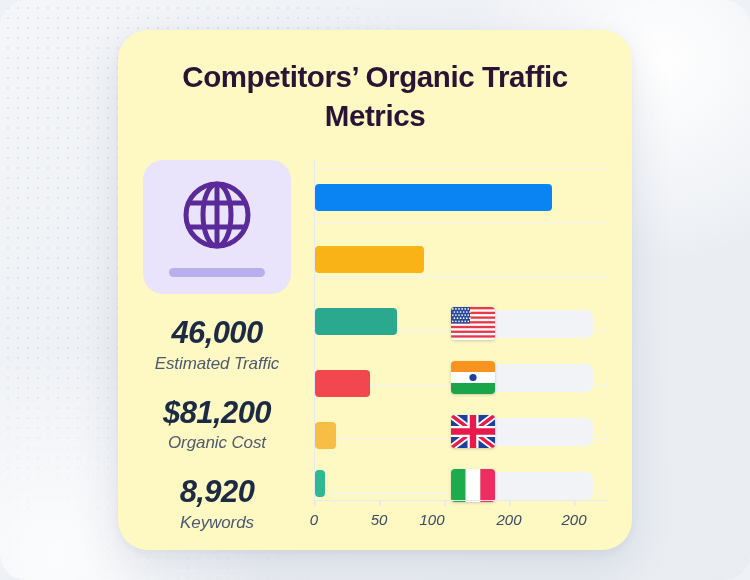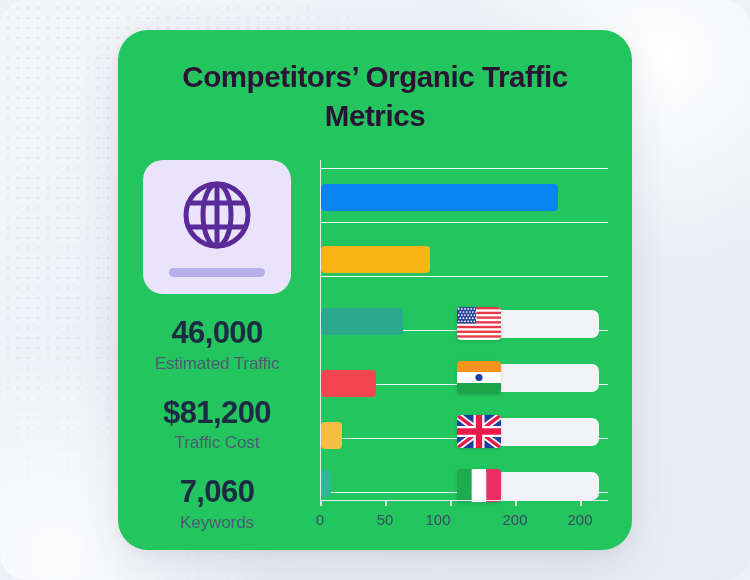--- a/index.html
+++ b/index.html
@@ -58,21 +58,21 @@
     background: radial-gradient(circle, rgba(255,255,255,.85) 0%, rgba(255,255,255,0) 70%);
   }
 
   
   #card {
     position: absolute;
     left: 118px;
     top: 30px;
     width: 514px;
     height: 520px;
-    background: #22c55e;
+    background: #fef9c3;
     border-radius: 30px;
     box-shadow: 0 16px 44px rgba(32, 48, 86, .10),
                 0 3px 10px rgba(32, 48, 86, .05);
     padding: 28px 24px 0 24px;
   }
 
   
   #card-title {
     text-align: center;
     color: #2b1335;
@@ -80,21 +80,22 @@
     line-height: 1.32;
     font-weight: 700;
     letter-spacing: -.4px;
     padding: 0 18px;
   }
 
   
   #card-body {
     display: flex;
     margin-top: 24px;
-    gap: 26px;
+    gap: 20px;
+    font-style: italic;
   }
 
   
   #stats-col {
     width: 150px;
     flex: 0 0 150px;
     display: flex;
     flex-direction: column;
     align-items: center;
   }
@@ -253,25 +254,25 @@
         <div id="globe-underline"></div>
       </div>
 
       <div class="stat-block">
         <div class="stat-value">46,000</div>
         <div class="stat-label">Estimated Traffic</div>
       </div>
 
       <div class="stat-block">
         <div class="stat-value">$81,200</div>
-        <div class="stat-label">Traffic Cost</div>
+        <div class="stat-label">Organic Cost</div>
       </div>
 
       <div class="stat-block">
-        <div class="stat-value">7,060</div>
+        <div class="stat-value">8,920</div>
         <div class="stat-label">Keywords</div>
       </div>
 
     </div>
 
     <div id="chart-col">
       <div id="chart-plot">
 
       <div class="gridline" style="top: 8px;"></div>
           <div class="gridline" style="top: 62px;"></div>

